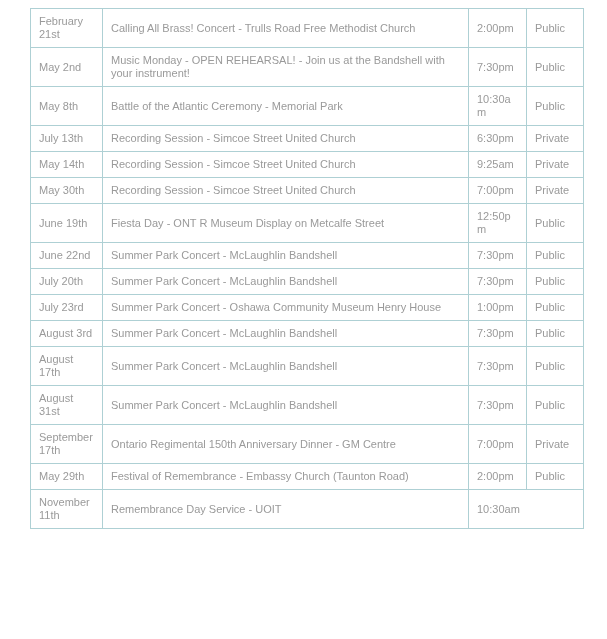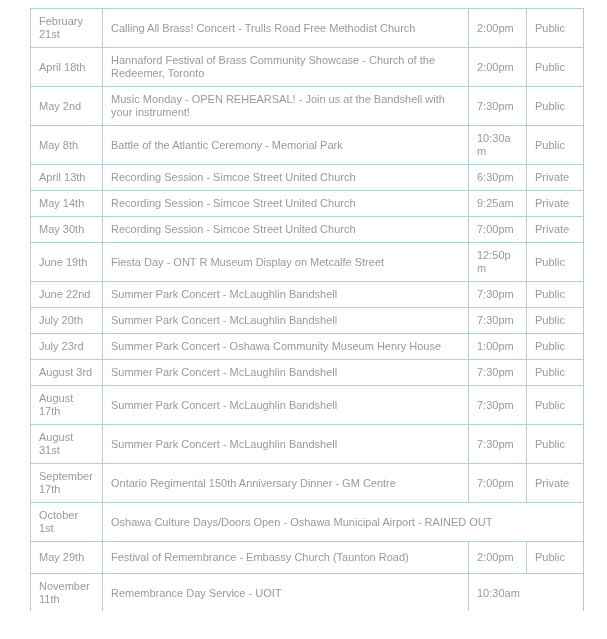--- a/index.html
+++ b/index.html
@@ -54,39 +54,33 @@
       <col class="c-vis">
     </colgroup>
     <tbody>
         <tr>
           <td>February 21st</td>
           <td>Calling All Brass! Concert - Trulls Road Free Methodist Church</td>
           <td>2:00pm</td>
           <td>Public</td>
         </tr>
         <tr>
-          <td>April 18th</td>
-          <td>Hannaford Festival of Brass Community Showcase - Church of the Redeemer, Toronto</td>
-          <td>2:00pm</td>
-          <td>Public</td>
-        </tr>
-        <tr>
           <td>May 2nd</td>
           <td>Music Monday - OPEN REHEARSAL! - Join us at the Bandshell with your instrument!</td>
           <td>7:30pm</td>
           <td>Public</td>
         </tr>
         <tr>
           <td>May 8th</td>
           <td>Battle of the Atlantic Ceremony - Memorial Park</td>
           <td>10:30am</td>
           <td>Public</td>
         </tr>
         <tr>
-          <td>April 13th</td>
+          <td>July 13th</td>
           <td>Recording Session - Simcoe Street United Church</td>
           <td>6:30pm</td>
           <td>Private</td>
         </tr>
         <tr>
           <td>May 14th</td>
           <td>Recording Session - Simcoe Street United Church</td>
           <td>9:25am</td>
           <td>Private</td>
         </tr>
@@ -138,24 +132,20 @@
           <td>7:30pm</td>
           <td>Public</td>
         </tr>
         <tr>
           <td>September 17th</td>
           <td>Ontario Regimental 150th Anniversary Dinner - GM Centre</td>
           <td>7:00pm</td>
           <td>Private</td>
         </tr>
         <tr>
-          <td>October 1st</td>
-          <td colspan="3">Oshawa Culture Days/Doors Open - Oshawa Municipal Airport - RAINED OUT</td>
-        </tr>
-        <tr>
           <td>May 29th</td>
           <td>Festival of Remembrance - Embassy Church (Taunton Road)</td>
           <td>2:00pm</td>
           <td>Public</td>
         </tr>
         <tr>
           <td>November 11th</td>
           <td>Remembrance Day Service - UOIT</td>
           <td colspan="2">10:30am</td>
         </tr>

